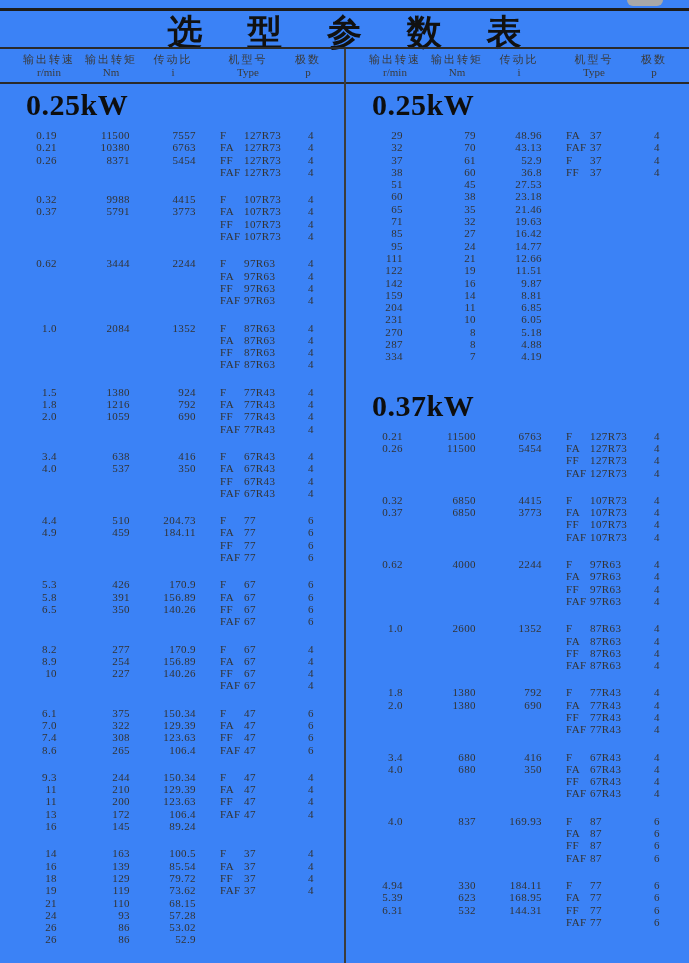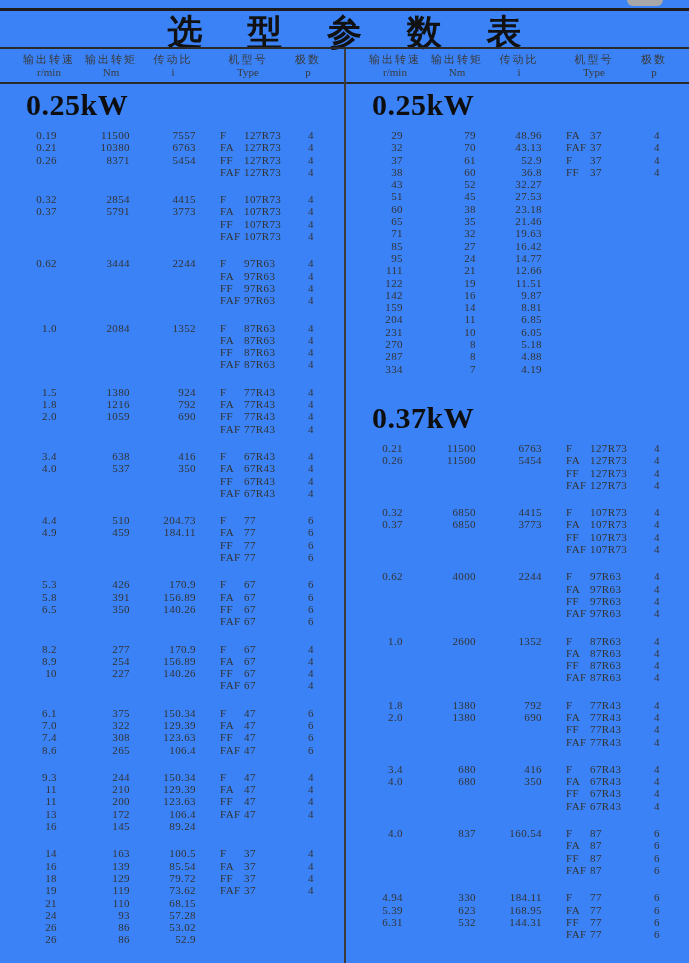--- a/index.html
+++ b/index.html
@@ -109,21 +109,21 @@
                 <div class="c-torque"></div>
                 <div class="c-ratio"></div>
                 <div class="c-prefix">FAF</div>
                 <div class="c-code">127R73</div>
                 <div class="c-pole">4</div>
               </div>
             </div>
             <div class="block">
               <div class="row">
                 <div class="c-speed">0.32</div>
-                <div class="c-torque">2854</div>
+                <div class="c-torque">9988</div>
                 <div class="c-ratio">4415</div>
                 <div class="c-prefix">F</div>
                 <div class="c-code">107R73</div>
                 <div class="c-pole">4</div>
               </div>
               <div class="row">
                 <div class="c-speed">0.37</div>
                 <div class="c-torque">5791</div>
                 <div class="c-ratio">3773</div>
                 <div class="c-prefix">FA</div>
@@ -583,28 +583,20 @@
               </div>
               <div class="row">
                 <div class="c-speed">38</div>
                 <div class="c-torque">60</div>
                 <div class="c-ratio">36.8</div>
                 <div class="c-prefix">FF</div>
                 <div class="c-code">37</div>
                 <div class="c-pole">4</div>
               </div>
               <div class="row">
-                <div class="c-speed">43</div>
-                <div class="c-torque">52</div>
-                <div class="c-ratio">32.27</div>
-                <div class="c-prefix"></div>
-                <div class="c-code"></div>
-                <div class="c-pole"></div>
-              </div>
-              <div class="row">
                 <div class="c-speed">51</div>
                 <div class="c-torque">45</div>
                 <div class="c-ratio">27.53</div>
                 <div class="c-prefix"></div>
                 <div class="c-code"></div>
                 <div class="c-pole"></div>
               </div>
               <div class="row">
                 <div class="c-speed">60</div>
                 <div class="c-torque">38</div>
@@ -922,21 +914,21 @@
                 <div class="c-ratio"></div>
                 <div class="c-prefix">FAF</div>
                 <div class="c-code">67R43</div>
                 <div class="c-pole">4</div>
               </div>
             </div>
             <div class="block">
               <div class="row">
                 <div class="c-speed">4.0</div>
                 <div class="c-torque">837</div>
-                <div class="c-ratio">160.54</div>
+                <div class="c-ratio">169.93</div>
                 <div class="c-prefix">F</div>
                 <div class="c-code">87</div>
                 <div class="c-pole">6</div>
               </div>
               <div class="row">
                 <div class="c-speed"></div>
                 <div class="c-torque"></div>
                 <div class="c-ratio"></div>
                 <div class="c-prefix">FA</div>
                 <div class="c-code">87</div>

